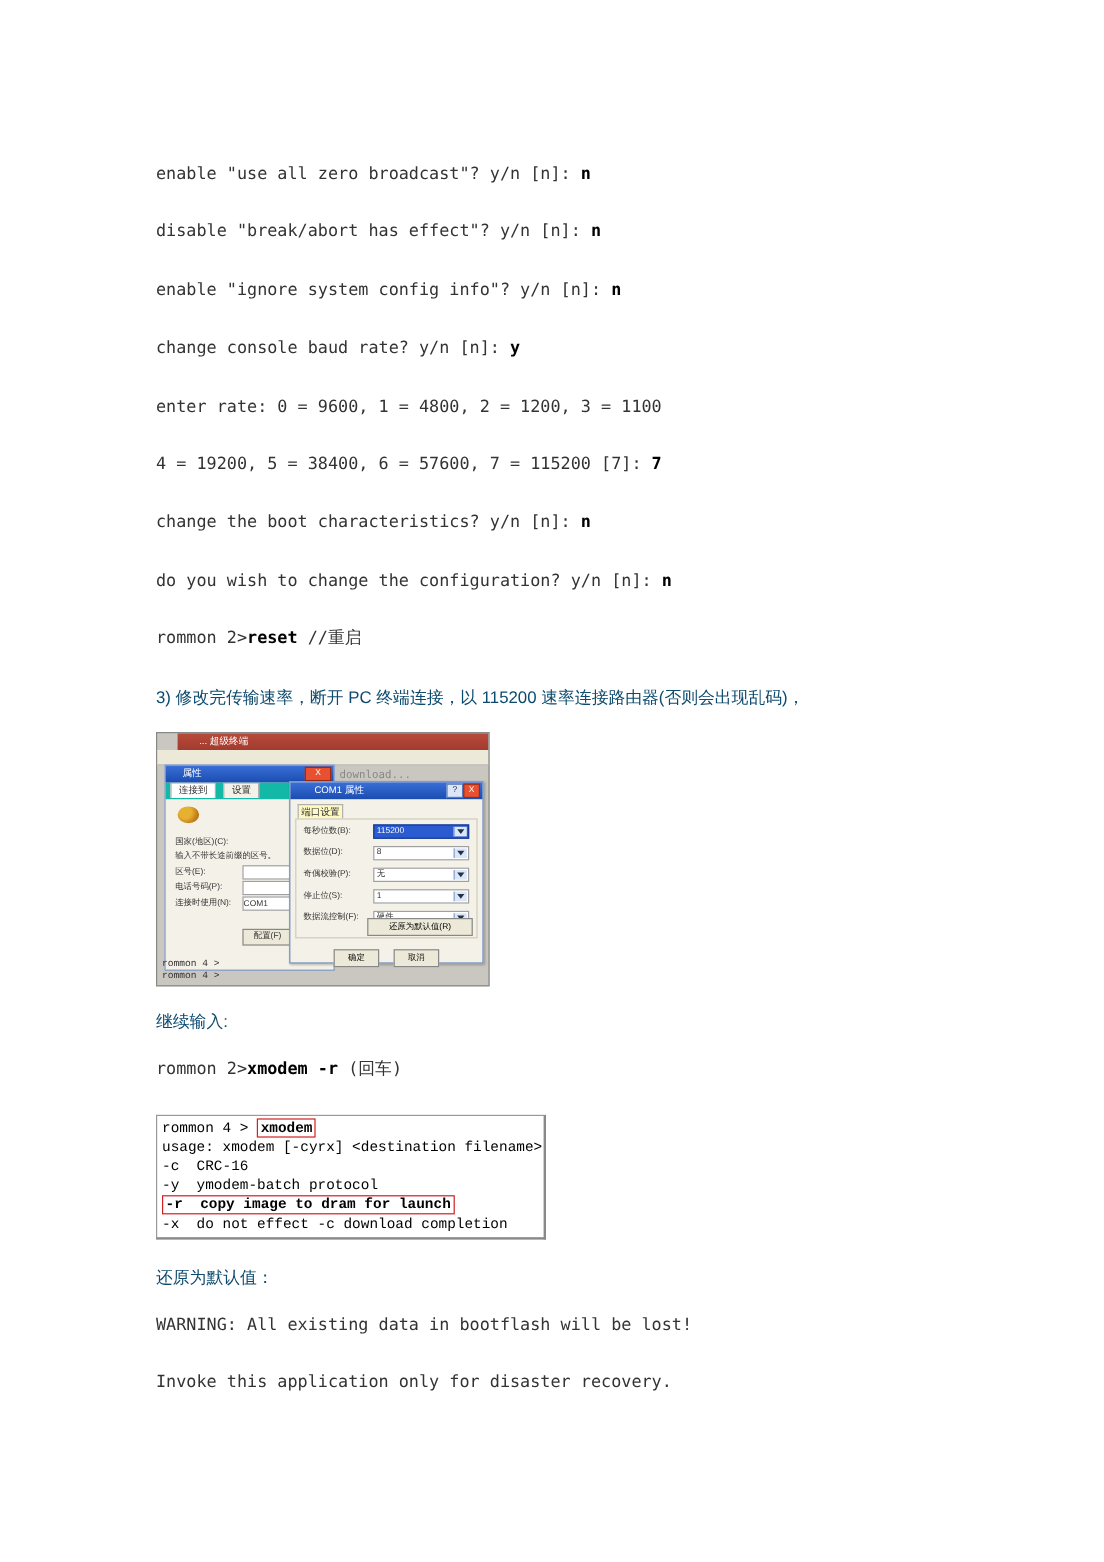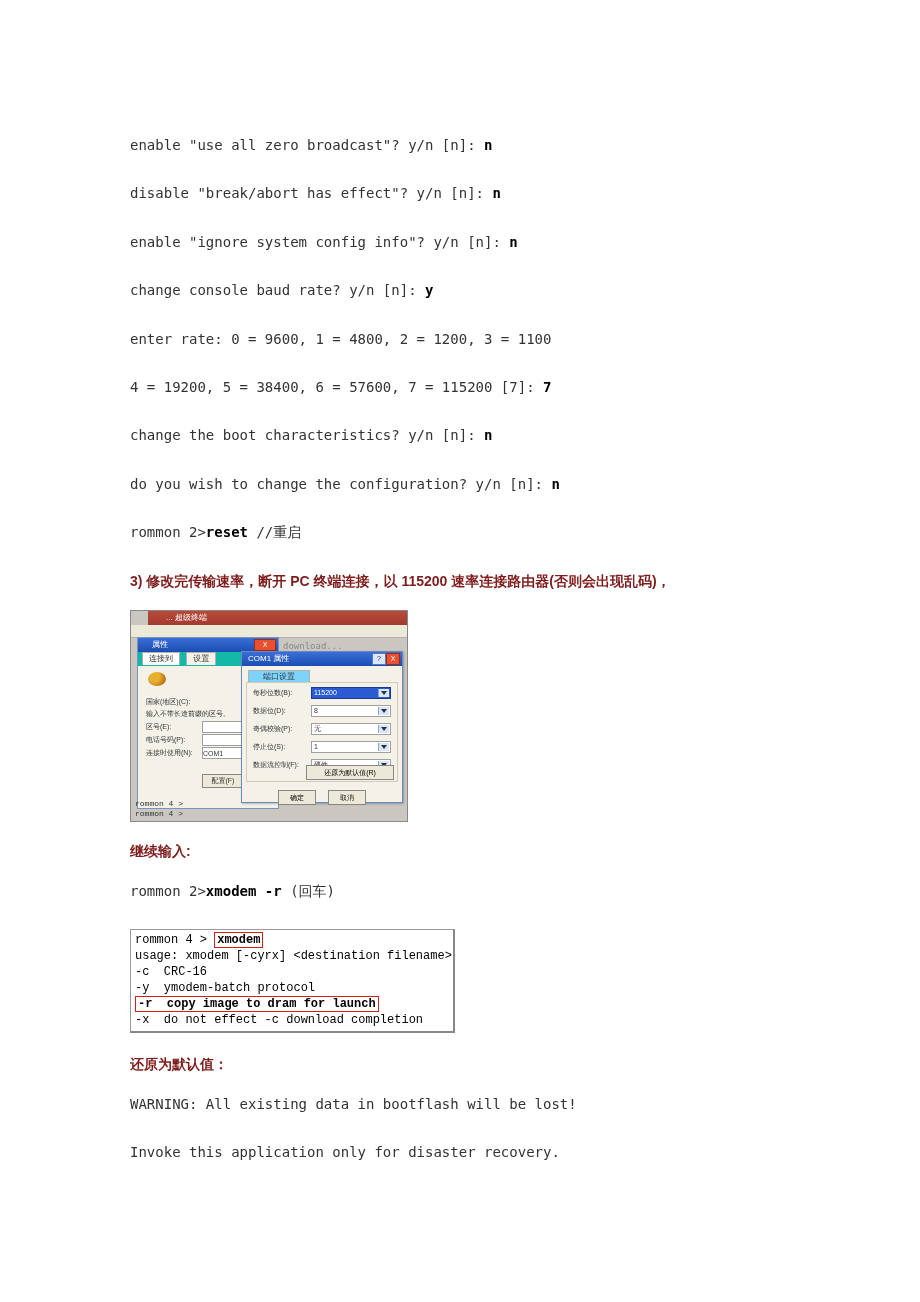--- a/index.html
+++ b/index.html
@@ -22,23 +22,22 @@
     margin: 14px 0 26px 0;
     white-space: pre;
   }
   .terminal-line .bold {
     font-weight: bold;
     color: #000;
   }
   .step-text {
     font-family: "SimSun", "宋体", sans-serif;
     font-size: 14px;
-    color: #7f1d1d;
+    color: #0c4a6e;
     margin: 14px 0 18px 0;
-    font-weight: bold;
   }
   
   .shot1 {
     width: 276px;
     height: 210px;
     position: relative;
     background: #c9c7c0;
     border: 1px solid #888;
     margin: 8px 0 18px 0;
     overflow: hidden;
@@ -106,35 +105,35 @@
     position:absolute; left:152px; top:28px; font-size:9px; color:#888;
     font-family:monospace;
   }
   .shot1 .comwin{
     position:absolute; left:110px; top:40px; width:160px; height:150px;
     background:#f4f2e8; border:1px solid #6a88c0;
     box-shadow:1px 1px 2px rgba(0,0,0,0.25);
   }
   .shot1 .comwin .cbar{
     height:14px; background:linear-gradient(#3a6fd8,#1b4db0);
-    font-size:8px; color:#fff; padding-left:6px; line-height:14px;
+    font-size:8px; color:#fff; padding-left:20px; line-height:14px;
     position:relative;
   }
   .shot1 .comwin .cbar .qm{
     position:absolute; right:16px; top:1px; width:12px; height:10px;
     background:#dbe6f8; border:1px solid #5a78b8; font-size:7px; color:#234; text-align:center; line-height:10px;
   }
   .shot1 .comwin .cbar .cx{
     position:absolute; right:2px; top:1px; width:12px; height:10px;
     background:#e85030; border:1px solid #9c2a14; font-size:7px; color:#fff; text-align:center; line-height:10px;
   }
   .shot1 .comwin .ctab{
     position:absolute; left:6px; top:18px; font-size:8px; color:#333;
-    border:1px solid #b0b0b0; border-bottom:none; background:#7dd3fc;
-    padding:0 14px; height:12px; line-height:12px;
+    border:1px solid #b0b0b0; border-bottom:none; background:#fef9c3;
+    padding:0 2px; height:12px; line-height:12px;
   }
   .shot1 .comwin .cbody{
     position:absolute; left:4px; right:4px; top:30px; bottom:20px;
     border:1px solid #d0ccb8; background:#f4f2e8;
   }
   .shot1 .comwin .crow{
     position:absolute; left:6px; right:6px; height:12px; font-size:7px; color:#333;
   }
   .shot1 .comwin .crow .clabel{ position:absolute; left:0; top:0; }
   .shot1 .comwin .crow .csel{

